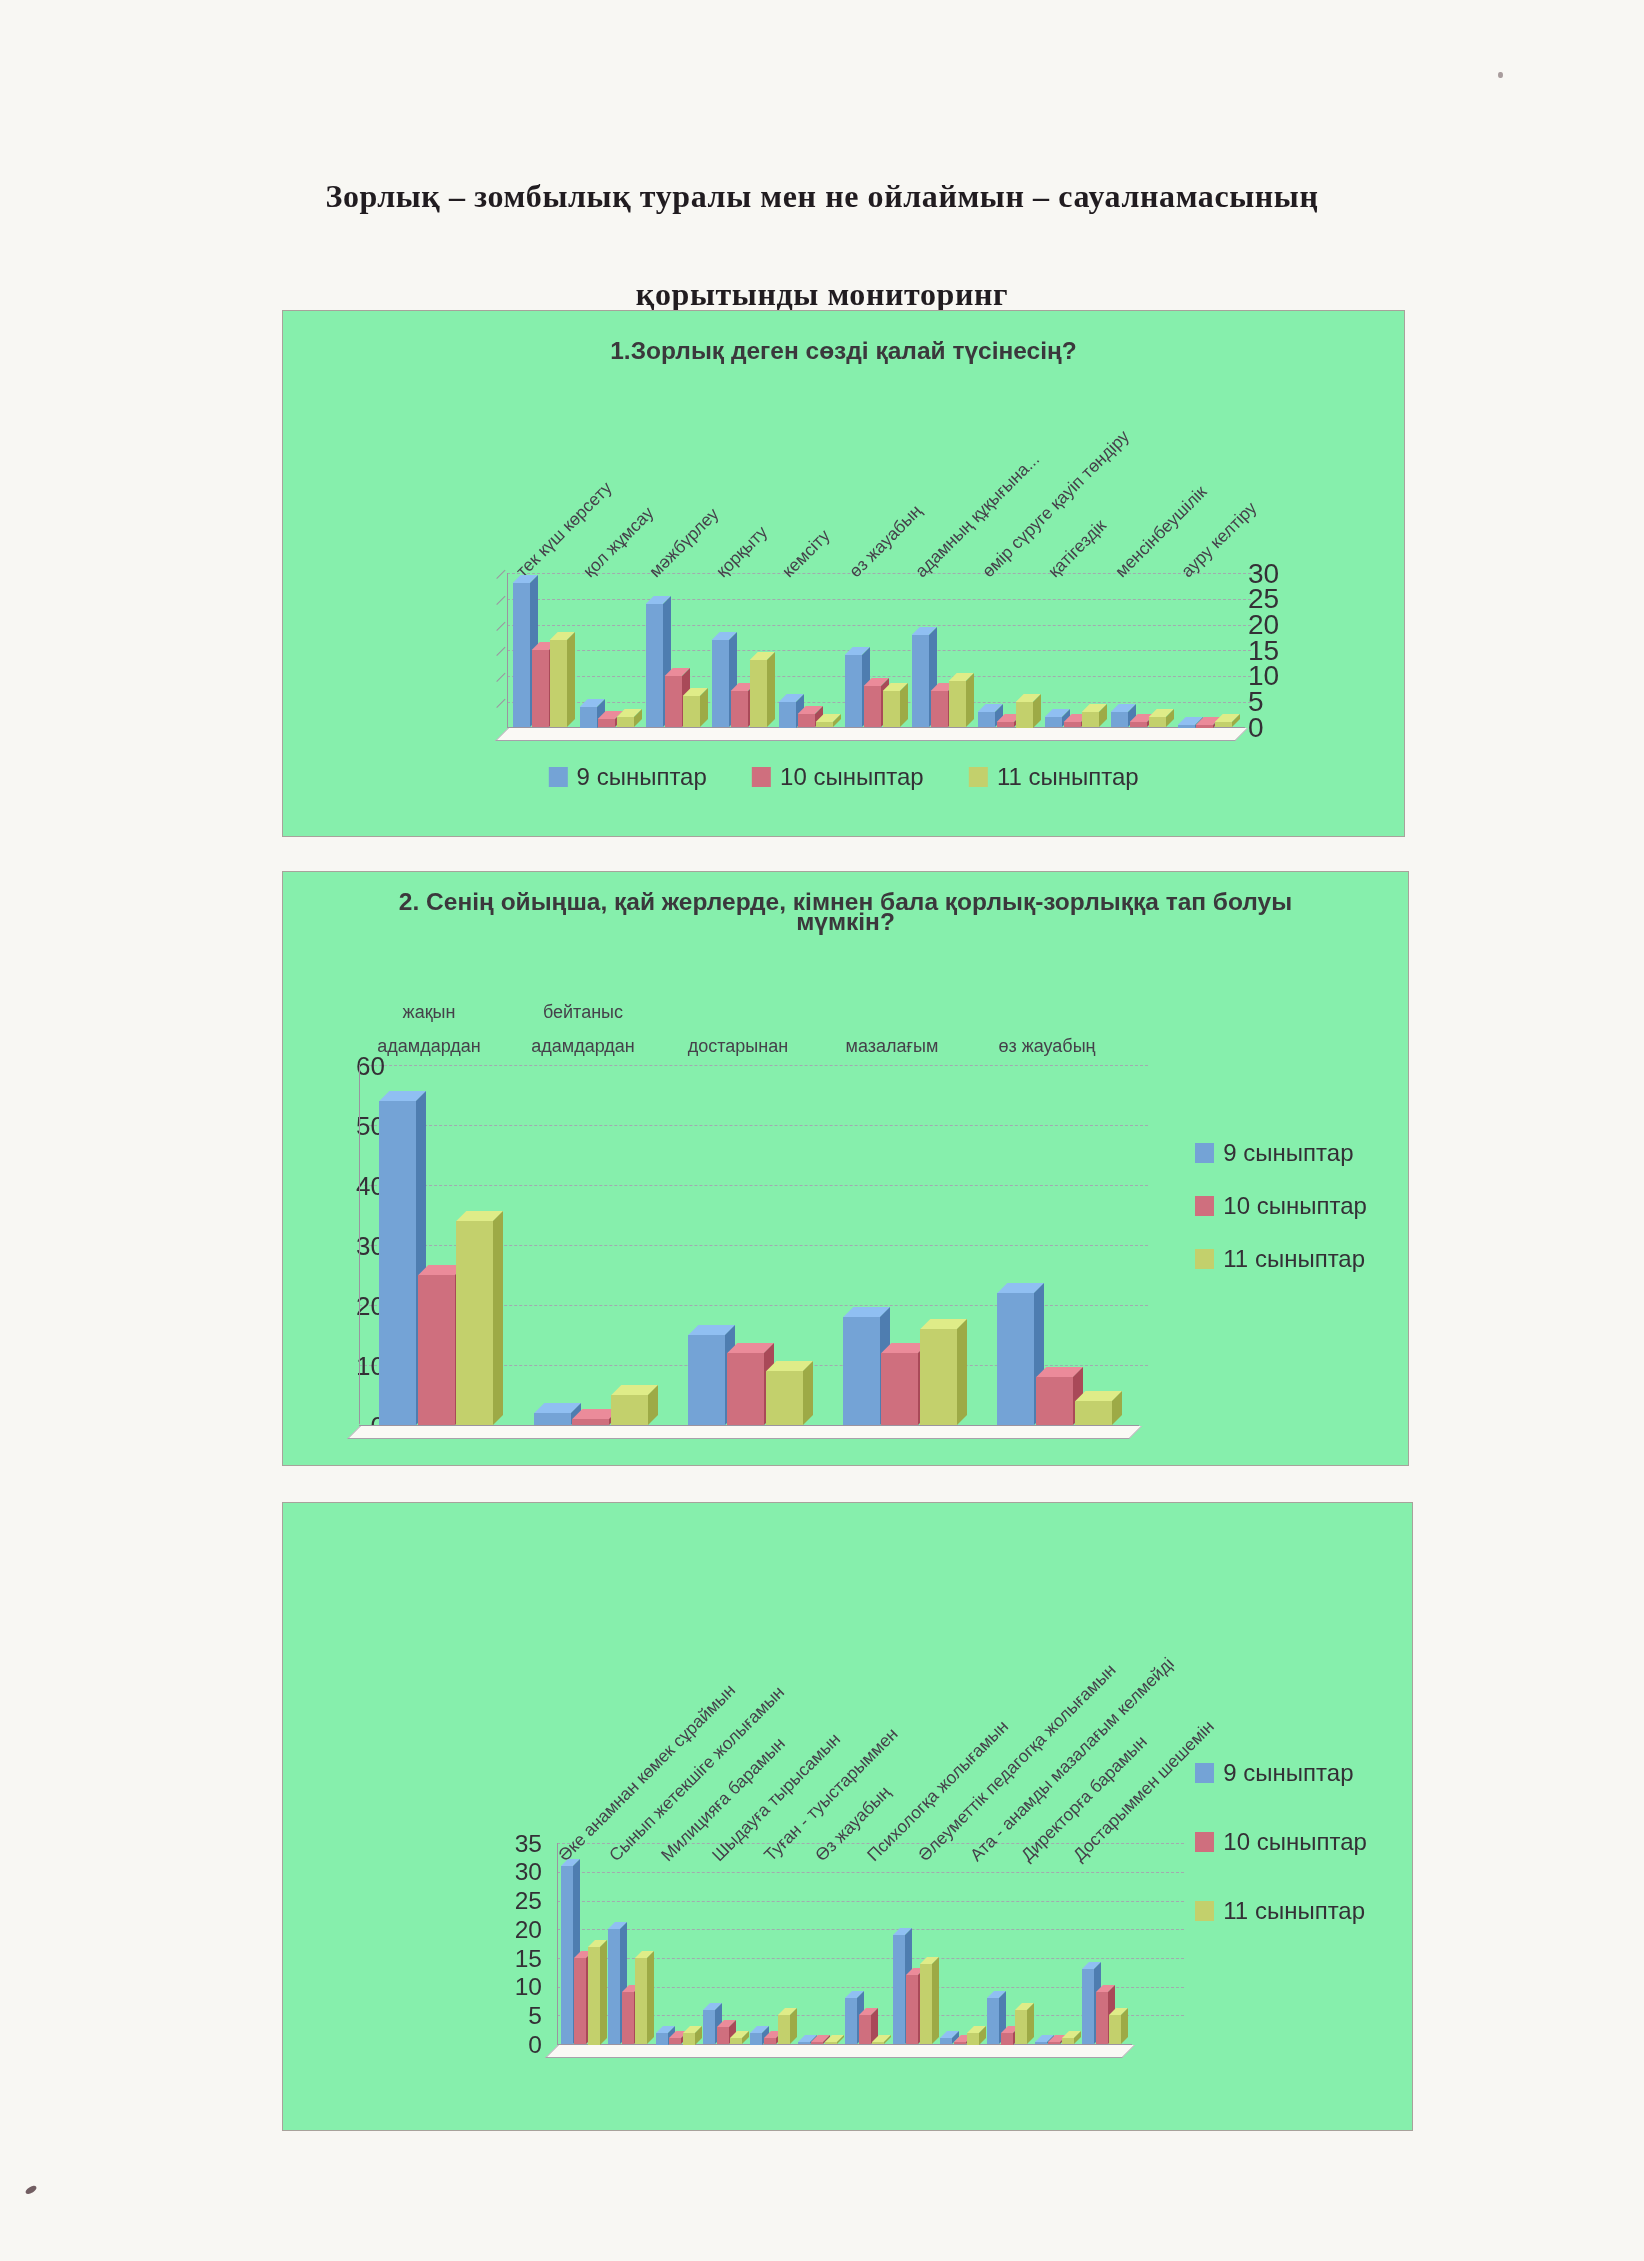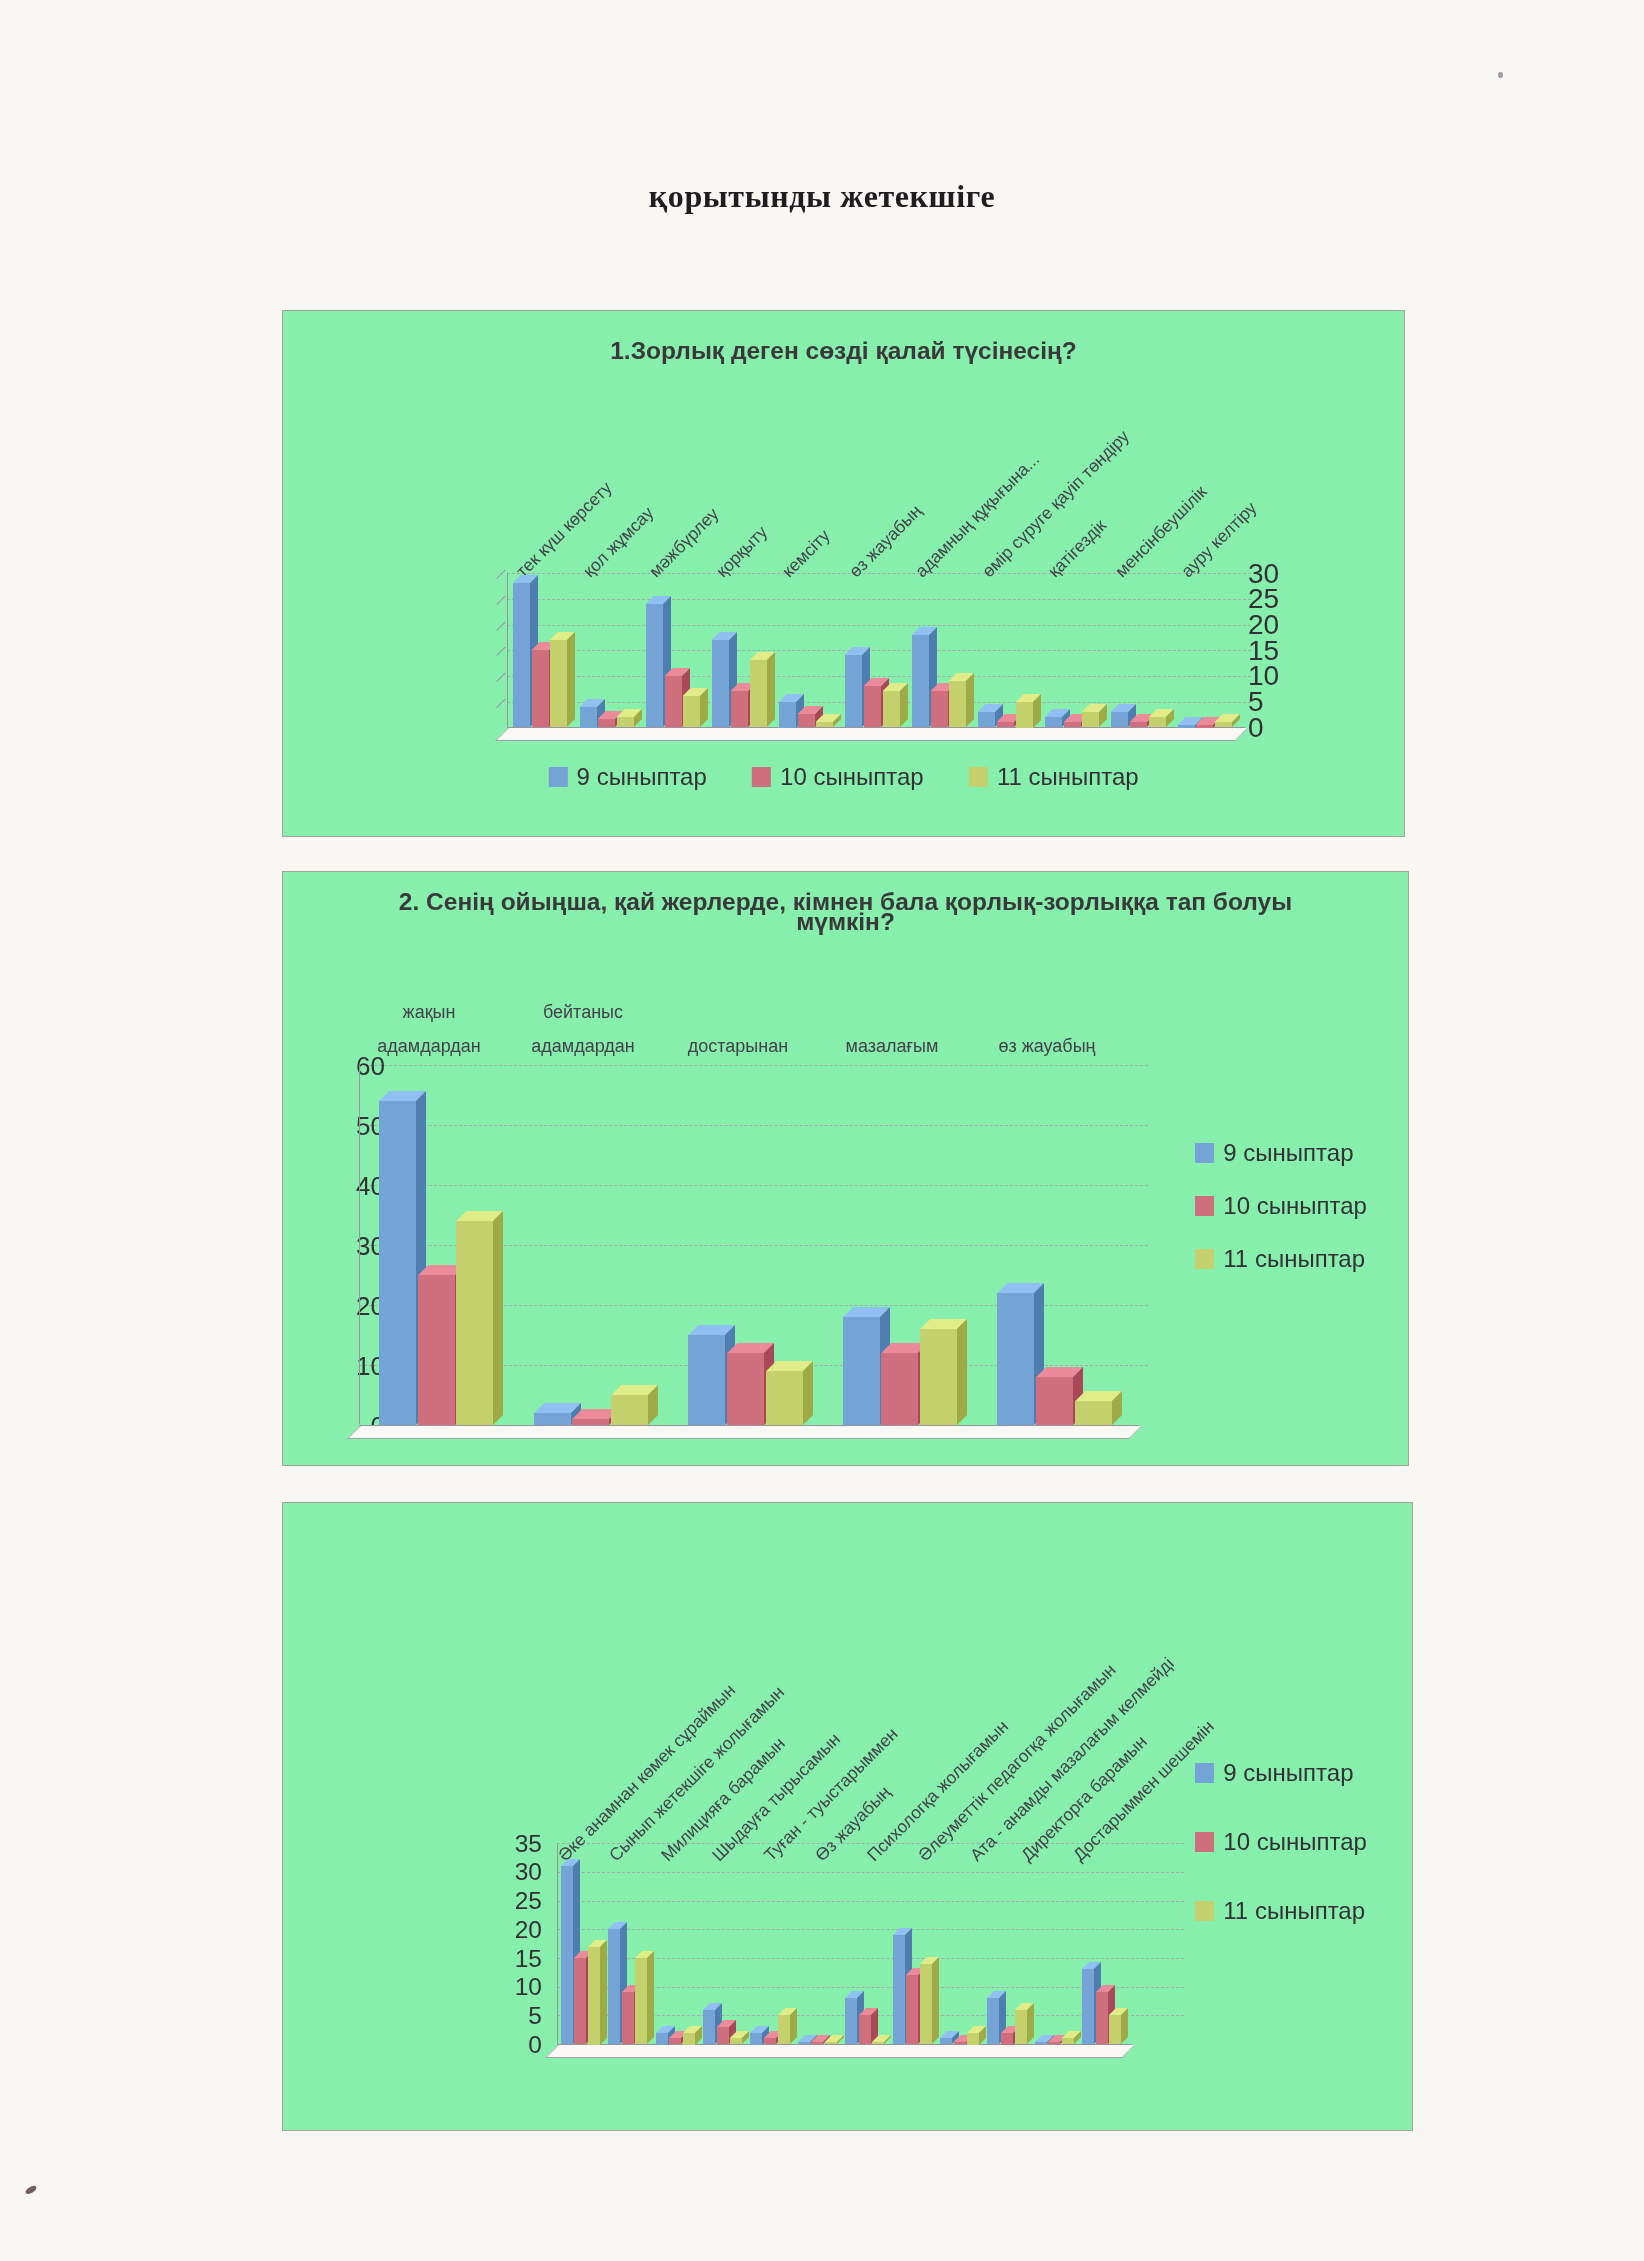--- a/index.html
+++ b/index.html
@@ -31,21 +31,22 @@
   .swatch{display:inline-block;width:19.3px;height:19.3px;margin-right:9px;}
   .legend-col-item{position:absolute;display:flex;align-items:center;}
   .legend-label{font-size:24px;color:#343036;white-space:nowrap;}
   .speck{position:absolute;background:#5a4348;border-radius:50%;opacity:.85;}
 </style>
 </head>
 <body>
 
 <div class="page">
   <div class="page-title">
-    <div class="line">қорытынды жетекшіге</div>
+    <div class="line">Зорлық – зомбылық туралы мен не ойлаймын – сауалнамасының</div>
+    <div class="line">қорытынды мониторинг</div>
   </div>
 
   <div id="chart0" class="chart-box" style="left:282px;top:310px;width:1121px;height:525px;">
       <div class="chart-title" style="top:26px;">1.Зорлық деген сөзді қалай түсінесің?</div>
       <div class="ytick" style="left:965px;text-align:left;top:401px;font-size:28px;">0</div>
       <div class="gridline" style="left:224px;top:391px;width:744px;"></div>
       <div class="ytick" style="left:965px;text-align:left;top:375px;font-size:28px;">5</div>
       <div class="diag-tick" style="left:214px;top:396px;"></div>
       <div class="gridline" style="left:224px;top:365px;width:744px;"></div>
       <div class="ytick" style="left:965px;text-align:left;top:349px;font-size:28px;">10</div>

